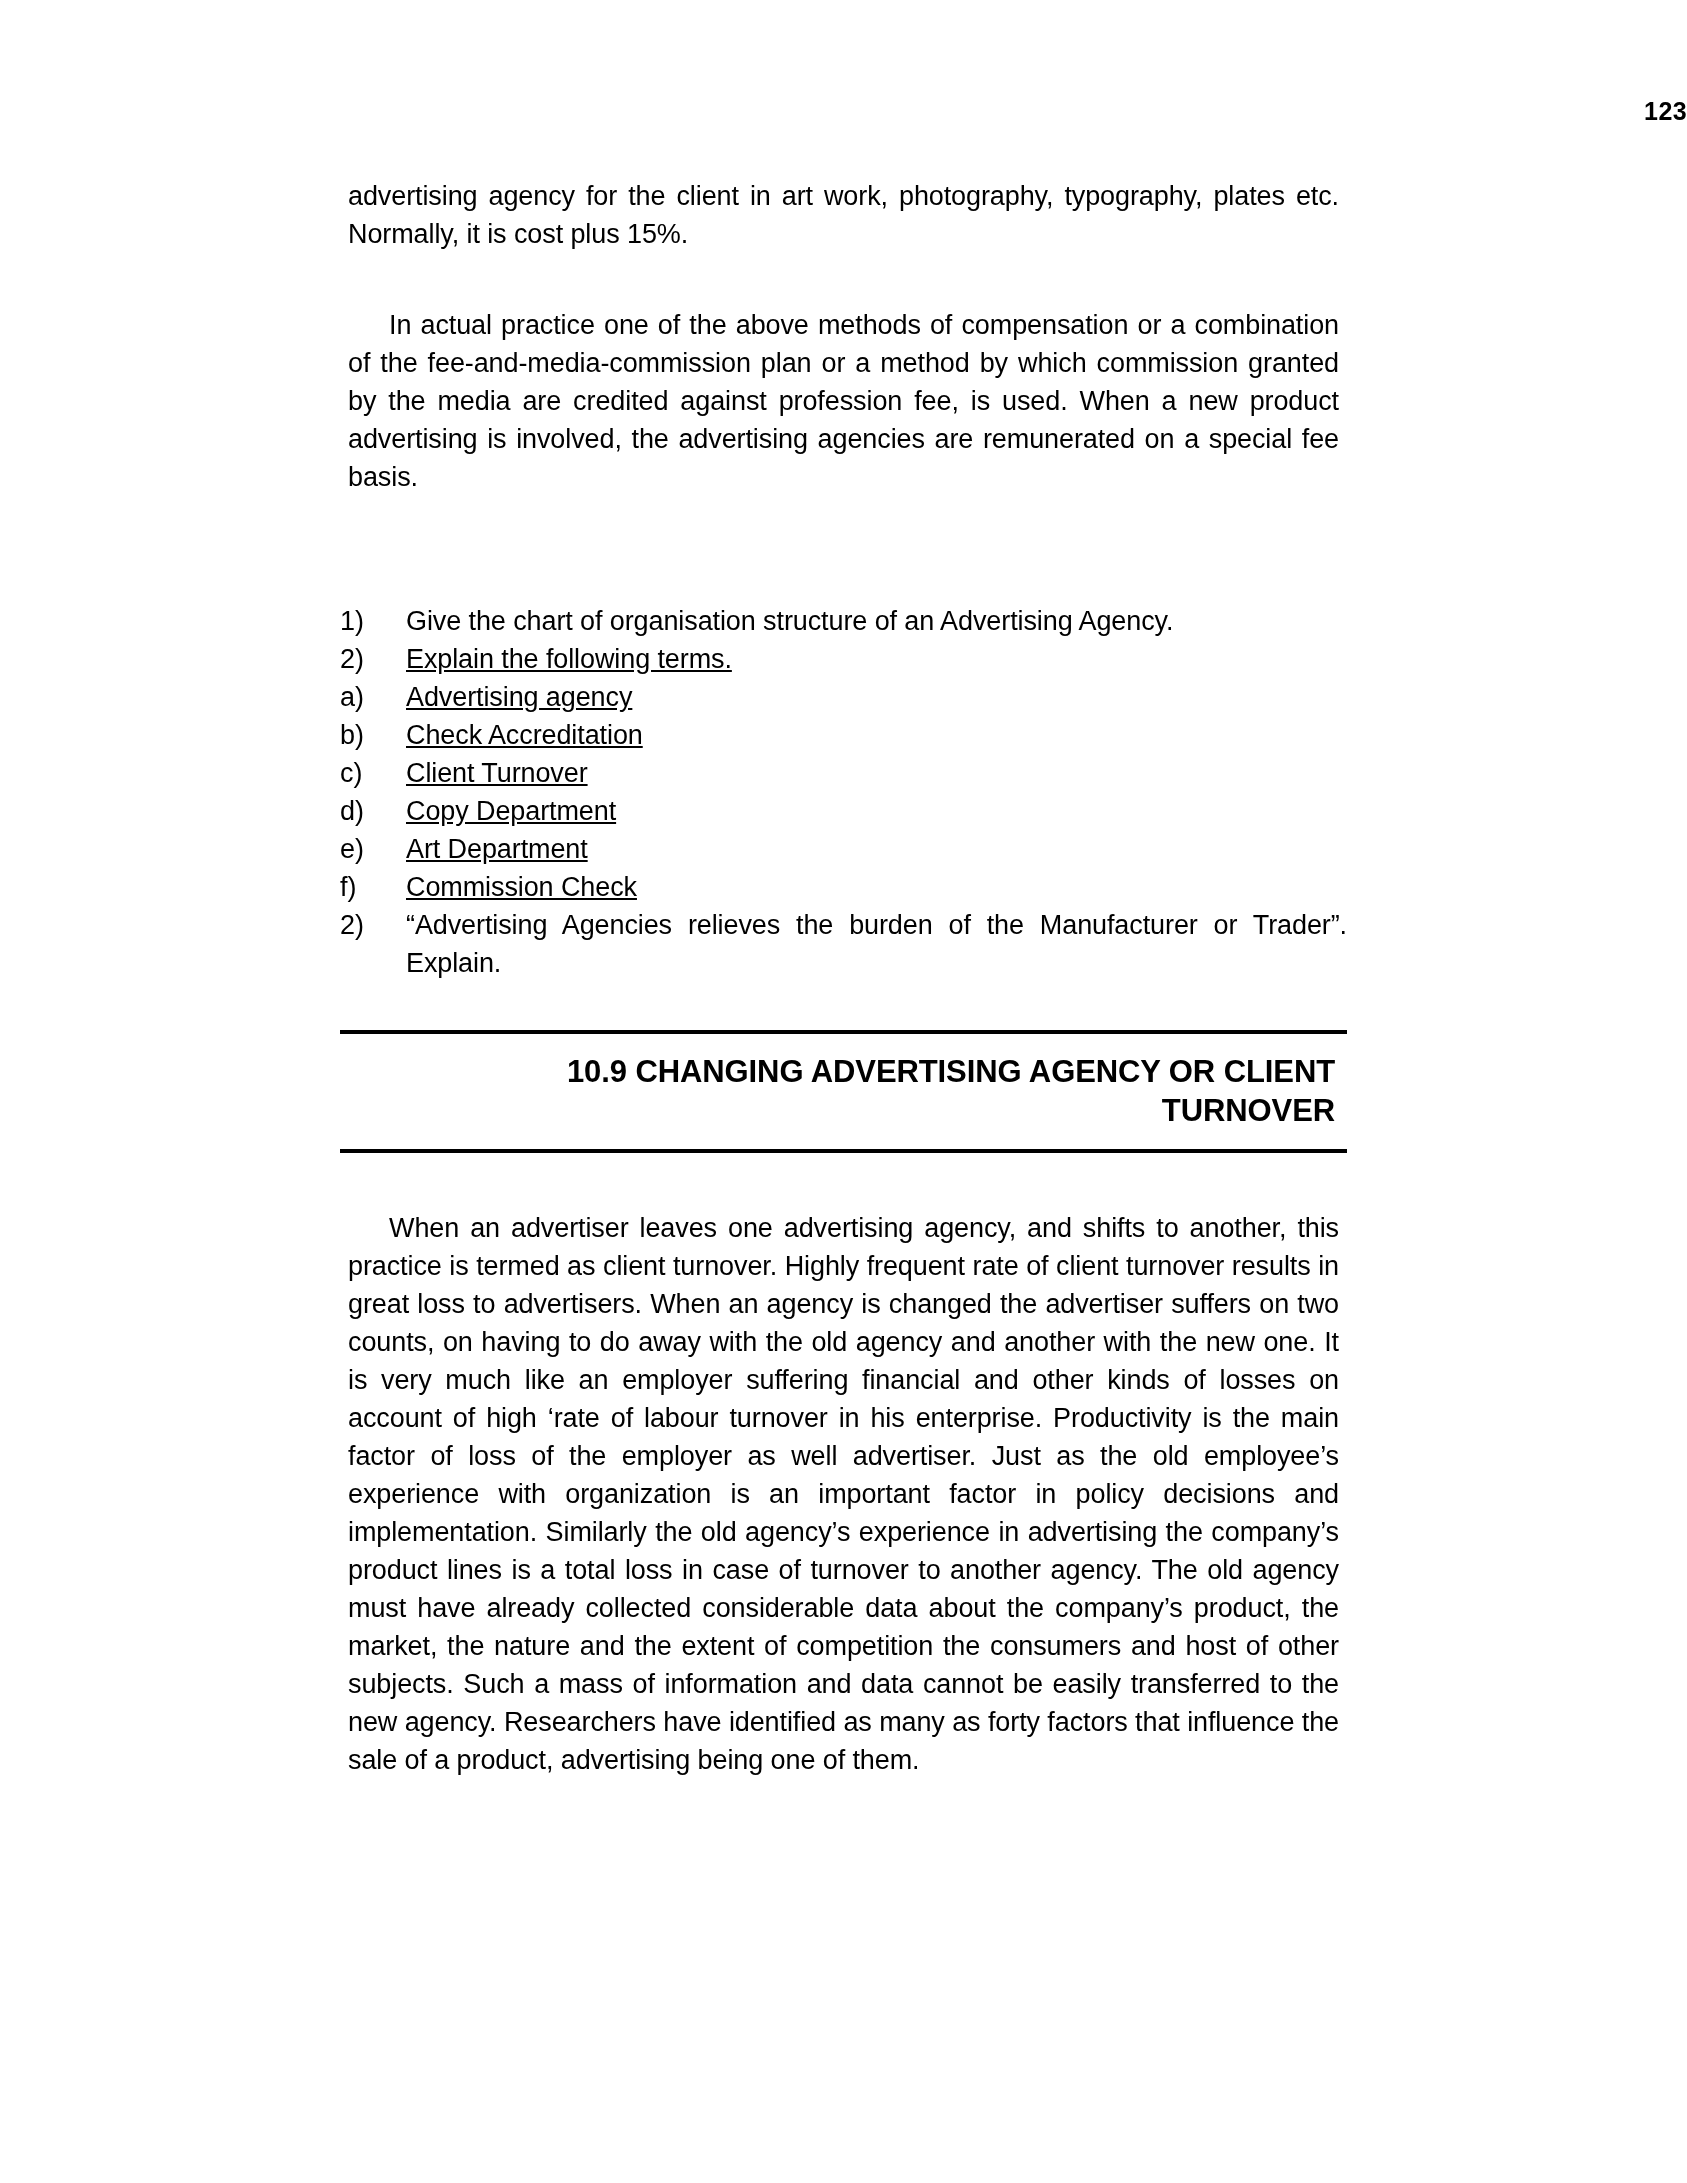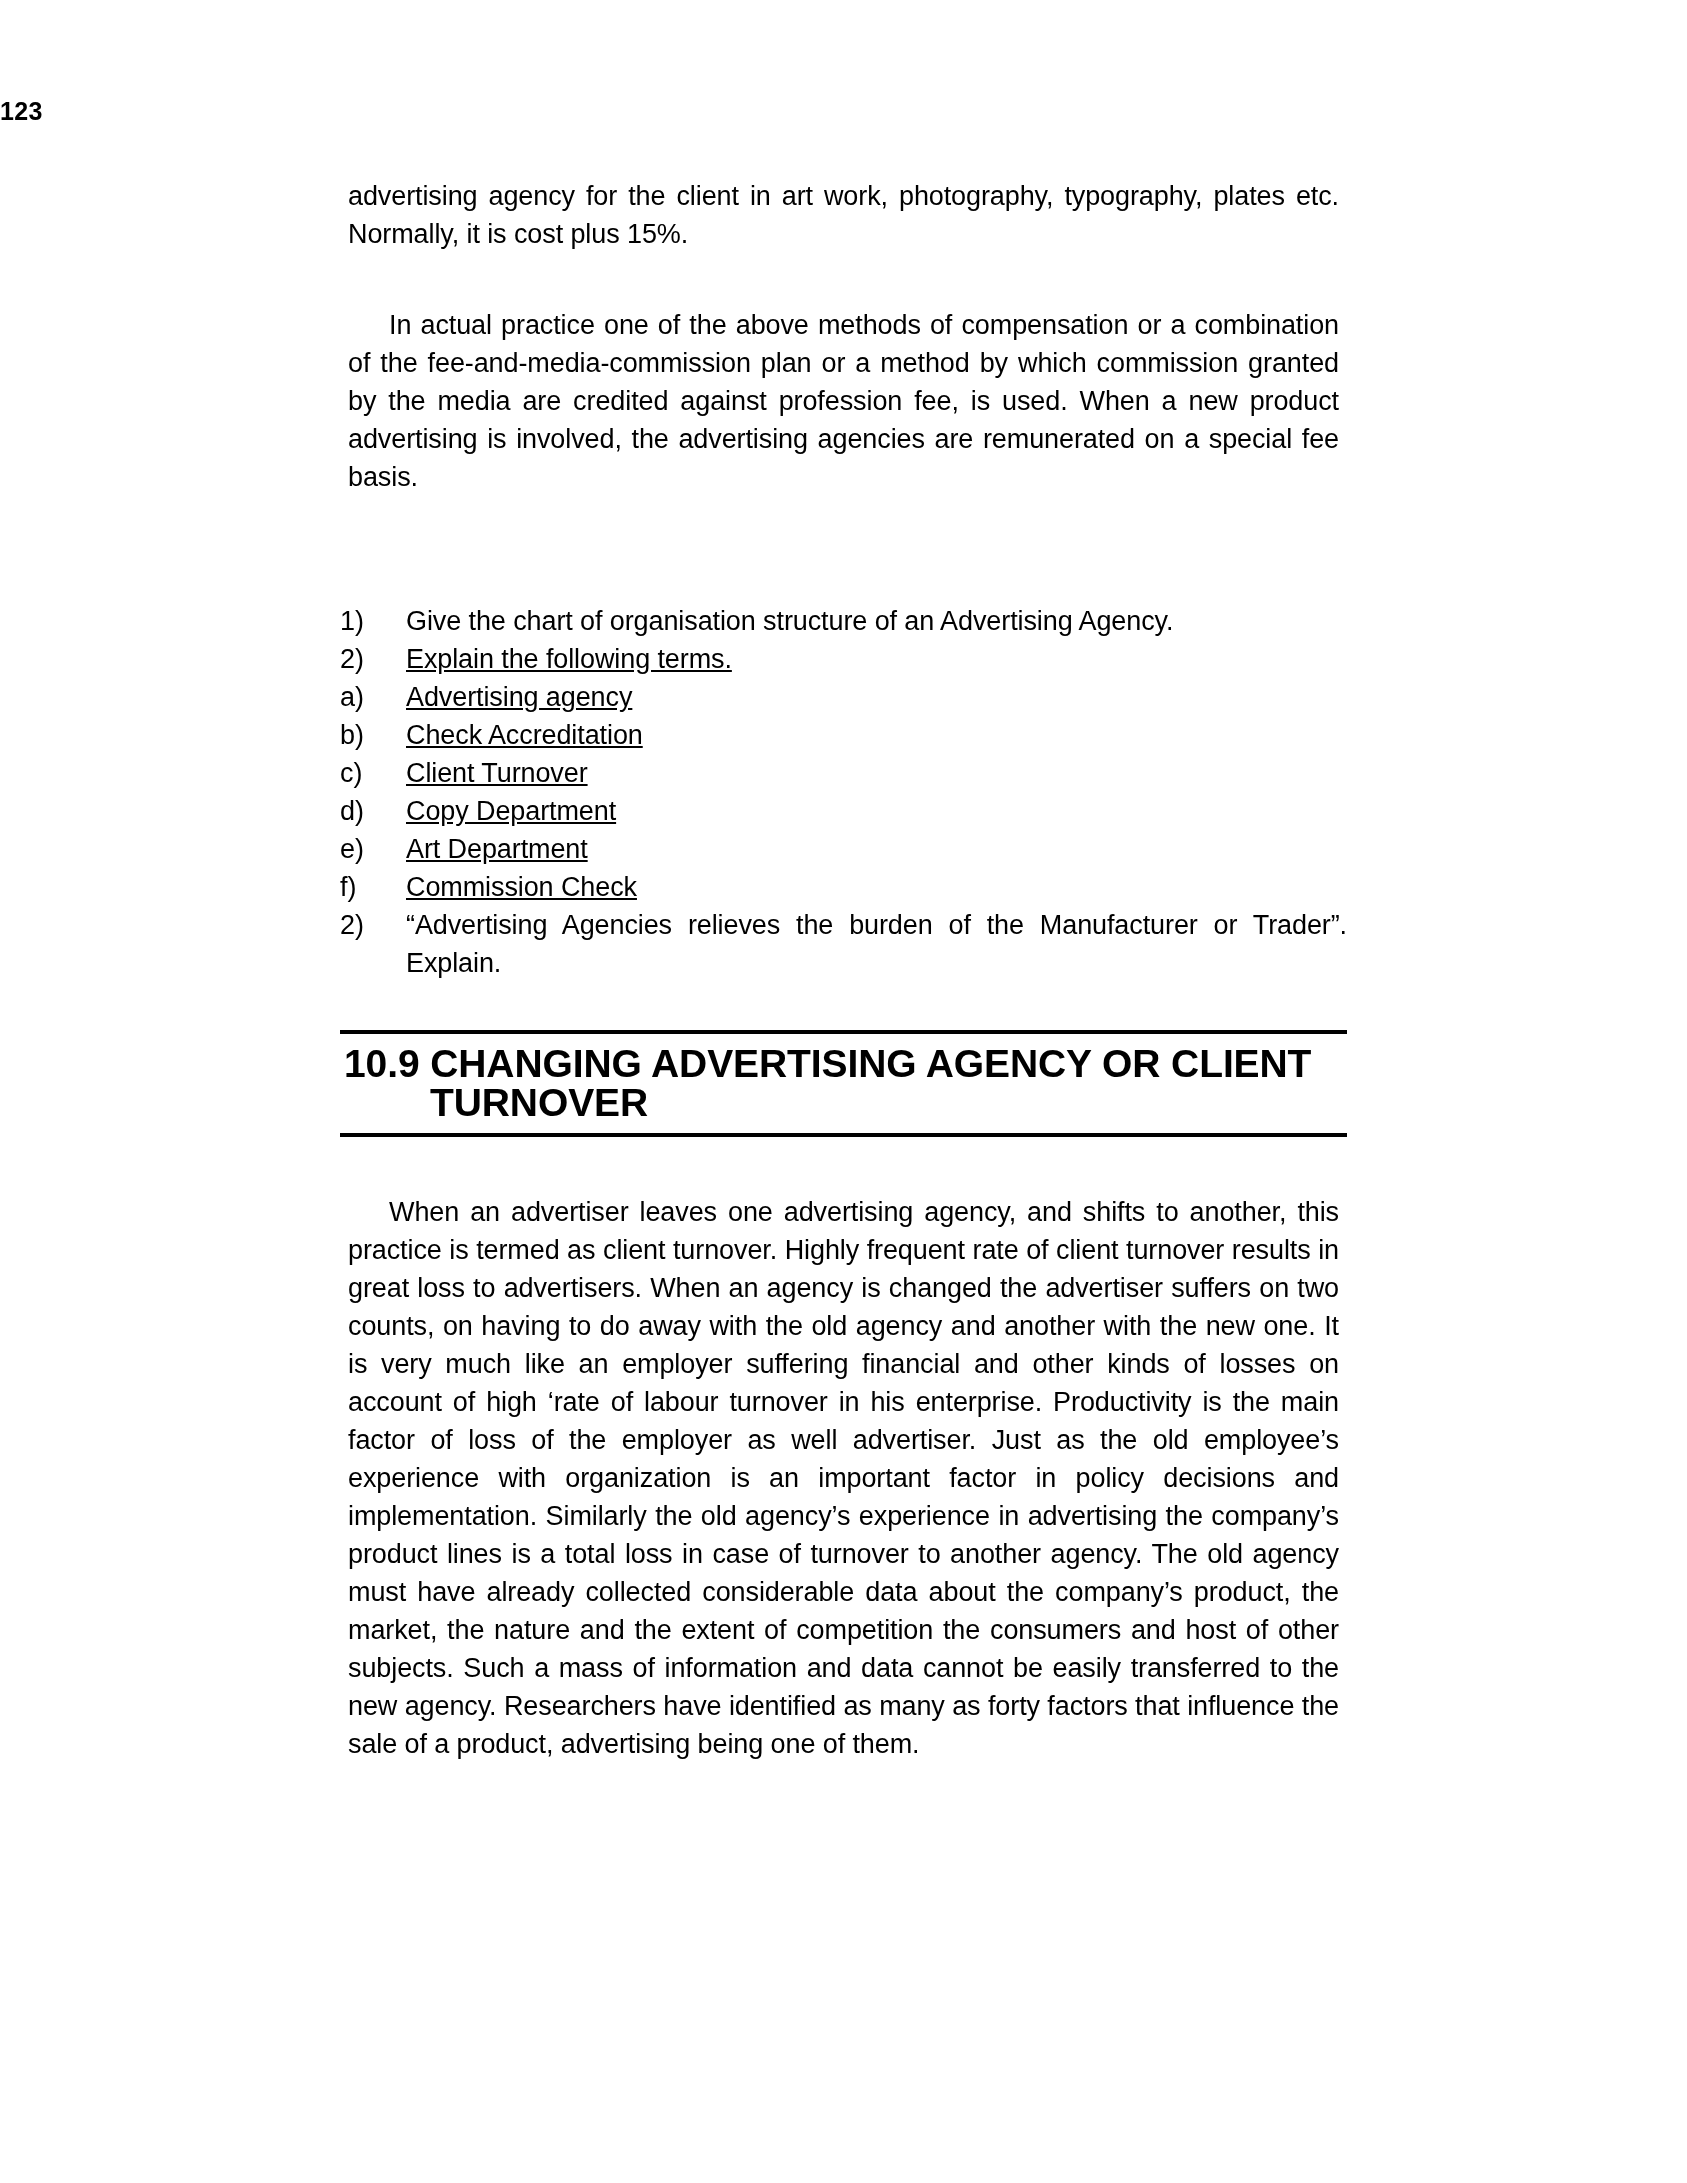--- a/index.html
+++ b/index.html
@@ -22,21 +22,21 @@
     background: #ffffff;
     overflow: hidden;
   }
 
   
   .page-number {
     position: absolute;
     top: 97px;
     left: 0;
     width: 1687px;
-    text-align: left;
+    text-align: right;
     font-size: 25px;
     font-weight: bold;
     letter-spacing: 0.4px;
   }
 
   
   .content {
     position: absolute;
     left: 340px;
     top: 169px;
@@ -105,27 +105,27 @@
   .section-block {
     margin: 0;
   }
   .rule {
     width: 1007px;
     height: 4.1px;
     background: #000000;
     margin: 0;
   }
   h1.section-heading {
-    margin: 4px;
+    margin: 12px;
     padding: 5.8px 0 7.4px 0;
-    font-size: 39px;
+    font-size: 31px;
     line-height: 39px;
     font-weight: bold;
     letter-spacing: -0.1px;
-    text-align: left;
+    text-align: right;
   }
   h1.section-heading .line1 { display: block; }
   h1.section-heading .line2 {
     display: block;
     padding-left: 86px;
   }
 
   h3.sub-heading {
     margin: 0;
     font-size: 27px;

